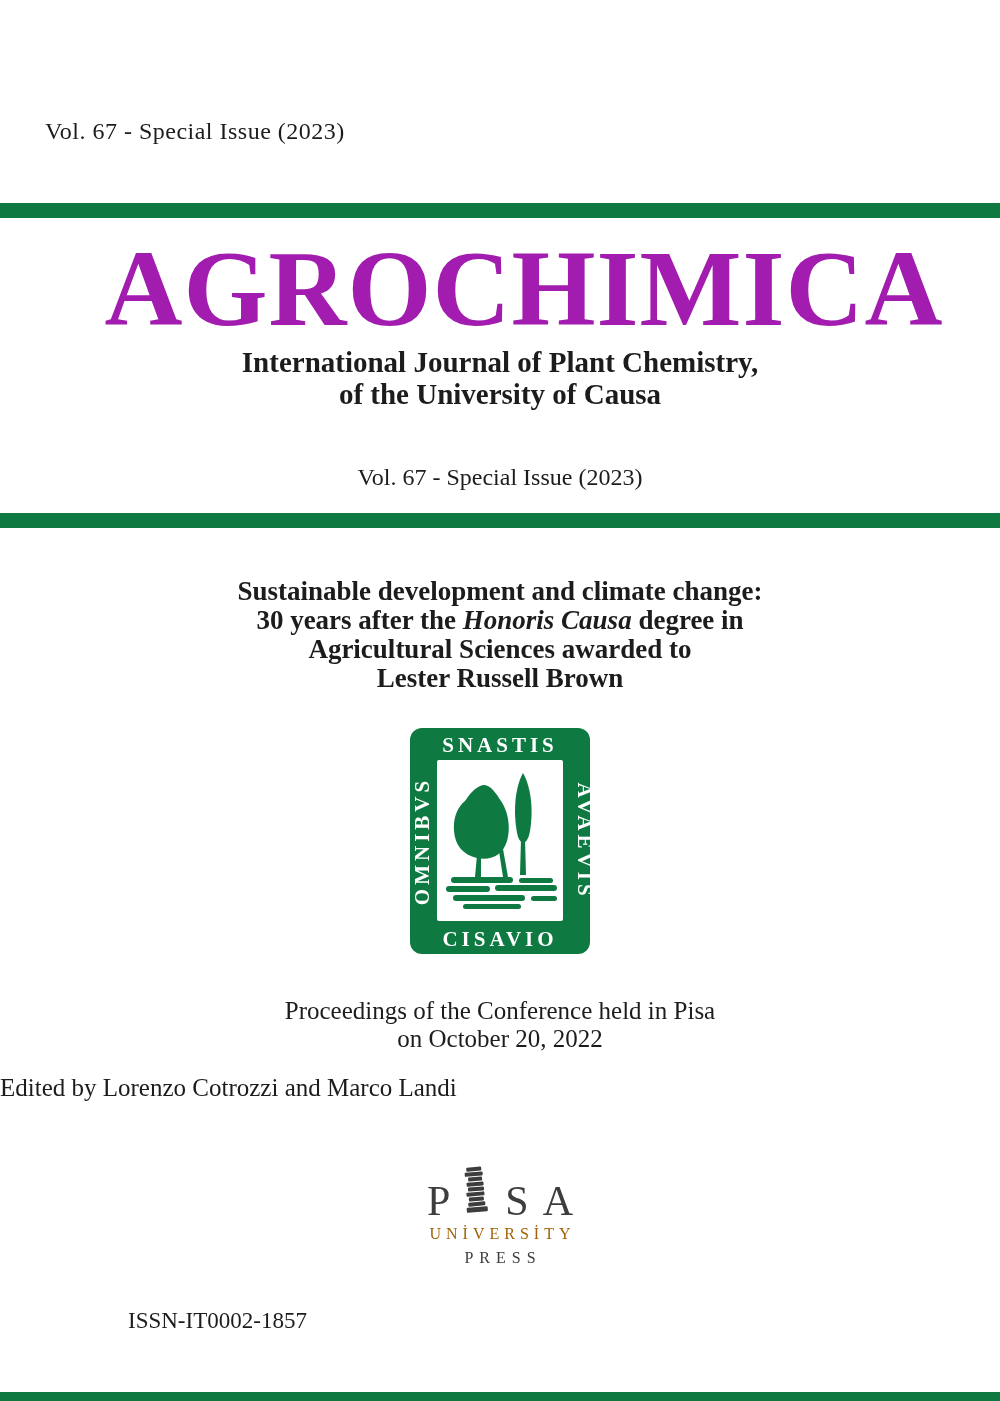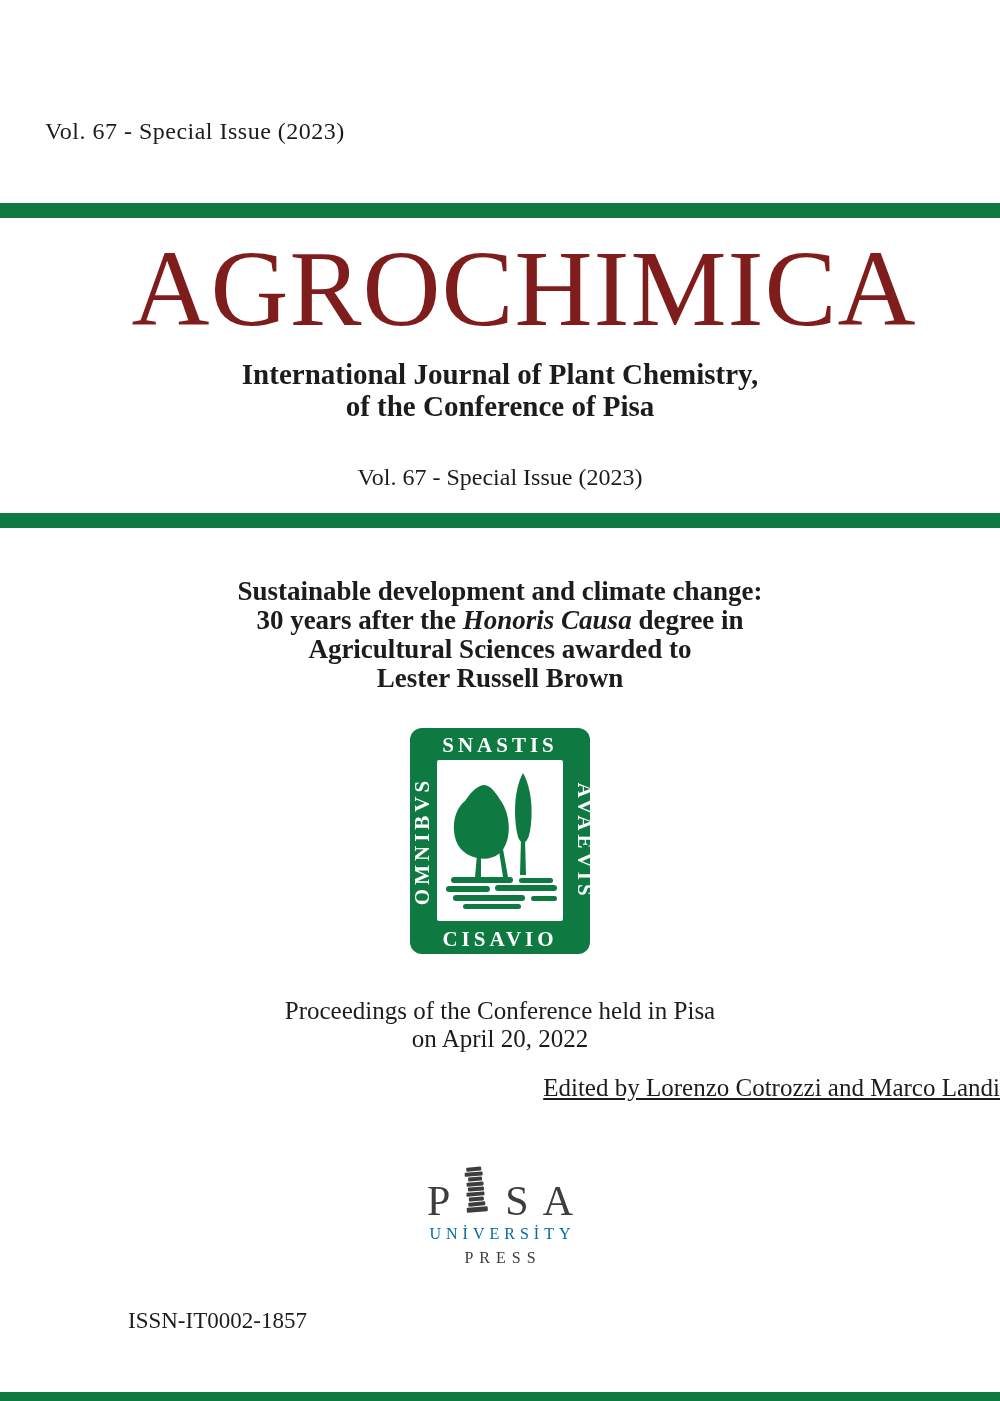--- a/index.html
+++ b/index.html
@@ -18,63 +18,63 @@
   .bar{position:absolute;left:0;width:1000px;background:#0e7a42;}
   .bar-top{top:203px;height:15px;}
   .bar-mid{top:513px;height:15px;}
   .bar-bottom{bottom:0;height:9px;}
   .masthead{
     position:absolute;top:234px;left:0;width:100%;
     text-align:center;
   }
   .journal-title{
     font-size:108px;line-height:1.02;
-    font-weight:normal;color:#7f1d1d;
+    font-weight:bold;color:#a21caf;
     letter-spacing:1px;
     margin-left:48px;
   }
   .subtitle{
-    position:absolute;top:358px;left:0;width:100%;
+    position:absolute;top:346px;left:0;width:100%;
     text-align:center;font-weight:bold;
     font-size:29px;line-height:32px;
   }
   .vol-center{
     position:absolute;top:464px;left:0;width:100%;
     text-align:center;font-size:24px;
   }
   .issue-title{
     position:absolute;top:577px;left:0;width:100%;
     text-align:center;font-weight:bold;
     font-size:27px;line-height:29px;
   }
   .issue-title .it{font-style:italic;}
   .seal-wrap{position:absolute;left:409px;top:727px;width:182px;height:228px;}
   .conference{
     position:absolute;top:997px;left:0;width:100%;
     text-align:center;font-size:25px;line-height:28px;
   }
   .edited{
     position:absolute;top:1074px;left:0;width:100%;
-    text-align:right;font-size:25px;text-decoration:underline;
+    text-align:left;font-size:25px;
   }
   .press{
     position:absolute;top:1170px;left:0;width:100%;
     display:flex;flex-direction:column;align-items:center;
     color:#3d3d3d;
   }
   .press-name{
     display:flex;align-items:flex-end;gap:14px;height:48px;
   }
   .press-letter{
     font-size:42px;line-height:.78;font-weight:normal;
     letter-spacing:0;color:#3d3d3d;
   }
   .press-line2{
     margin-top:7px;font-size:16px;letter-spacing:5px;
-    padding-left:5px;color:#0369a1;text-align:right;
+    padding-left:5px;color:#a16207;text-align:right;
   }
   .press-line3{
     margin-top:6px;font-size:16px;letter-spacing:6px;
     padding-left:6px;color:#3d3d3d;
   }
   .footer{
     position:absolute;top:1308px;left:0;width:1000px;
     box-sizing:border-box;padding:0 128px;
     display:flex;justify-content:space-between;
     font-size:23px;
@@ -88,21 +88,21 @@
   <div class="vol-top">Vol. 67 - Special Issue (2023)</div>
 
   <div class="bar bar-top"></div>
 
   <div class="masthead">
     <div class="journal-title">AGROCHIMICA</div>
   </div>
 
   <div class="subtitle">
     <div>International Journal of Plant Chemistry,</div>
-    <div>of the Conference of Pisa</div>
+    <div>of the University of Causa</div>
   </div>
 
   <div class="vol-center">Vol. 67 - Special Issue (2023)</div>
 
   <div class="bar bar-mid"></div>
 
   <div class="issue-title">
     <div>Sustainable development and climate change:</div>
     <div><span>30 years after the </span><span class="it">Honoris Causa</span><span> degree in</span></div>
     <div>Agricultural Sciences awarded to</div>
@@ -138,21 +138,21 @@
         <rect x="86" y="158" width="62" height="6" rx="3"></rect>
         <rect x="44" y="168" width="72" height="6" rx="3"></rect>
         <rect x="122" y="169" width="26" height="5" rx="2.5"></rect>
         <rect x="54" y="177" width="58" height="5" rx="2.5"></rect>
       </g>
     </svg>
   </div>
 
   <div class="conference">
     <div>Proceedings of the Conference held in Pisa</div>
-    <div>on April 20, 2022</div>
+    <div>on October 20, 2022</div>
   </div>
 
   <div class="edited">Edited by Lorenzo Cotrozzi and Marco Landi</div>
 
   <div class="press">
     <div class="press-name">
       <span class="press-letter">P</span>
       <span>
         <svg width="27" height="48" viewBox="0 0 27 48" xmlns="http://www.w3.org/2000/svg">
           <g fill="#3d3d3d" transform="rotate(-5 13 46)">

